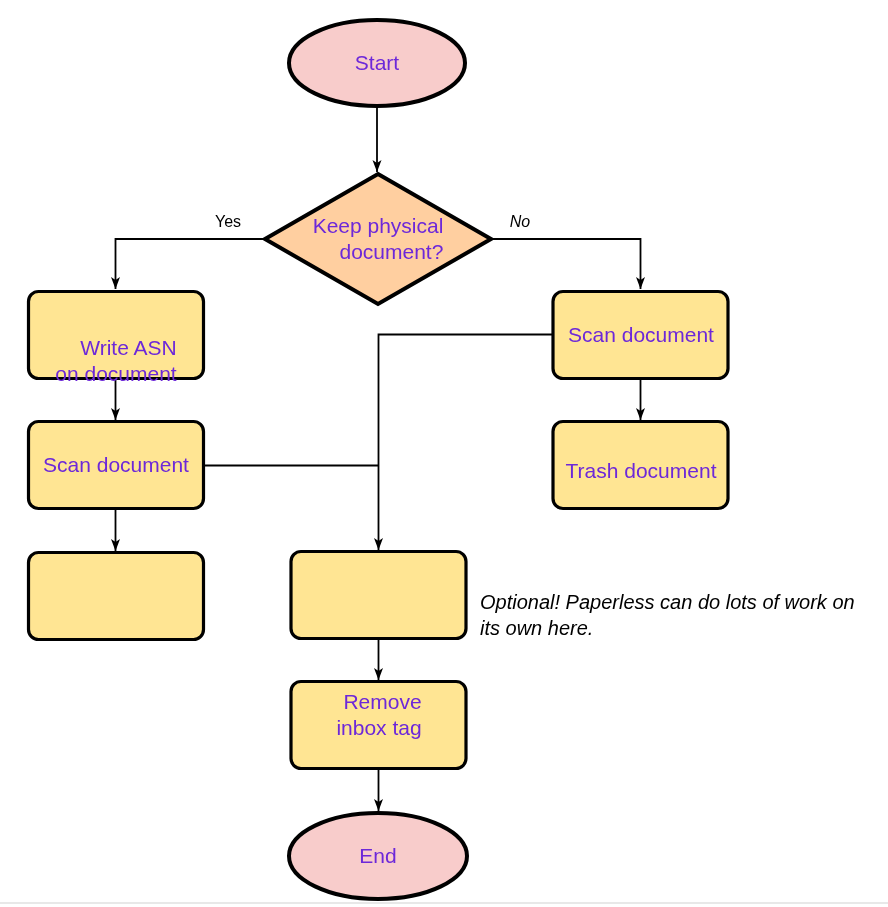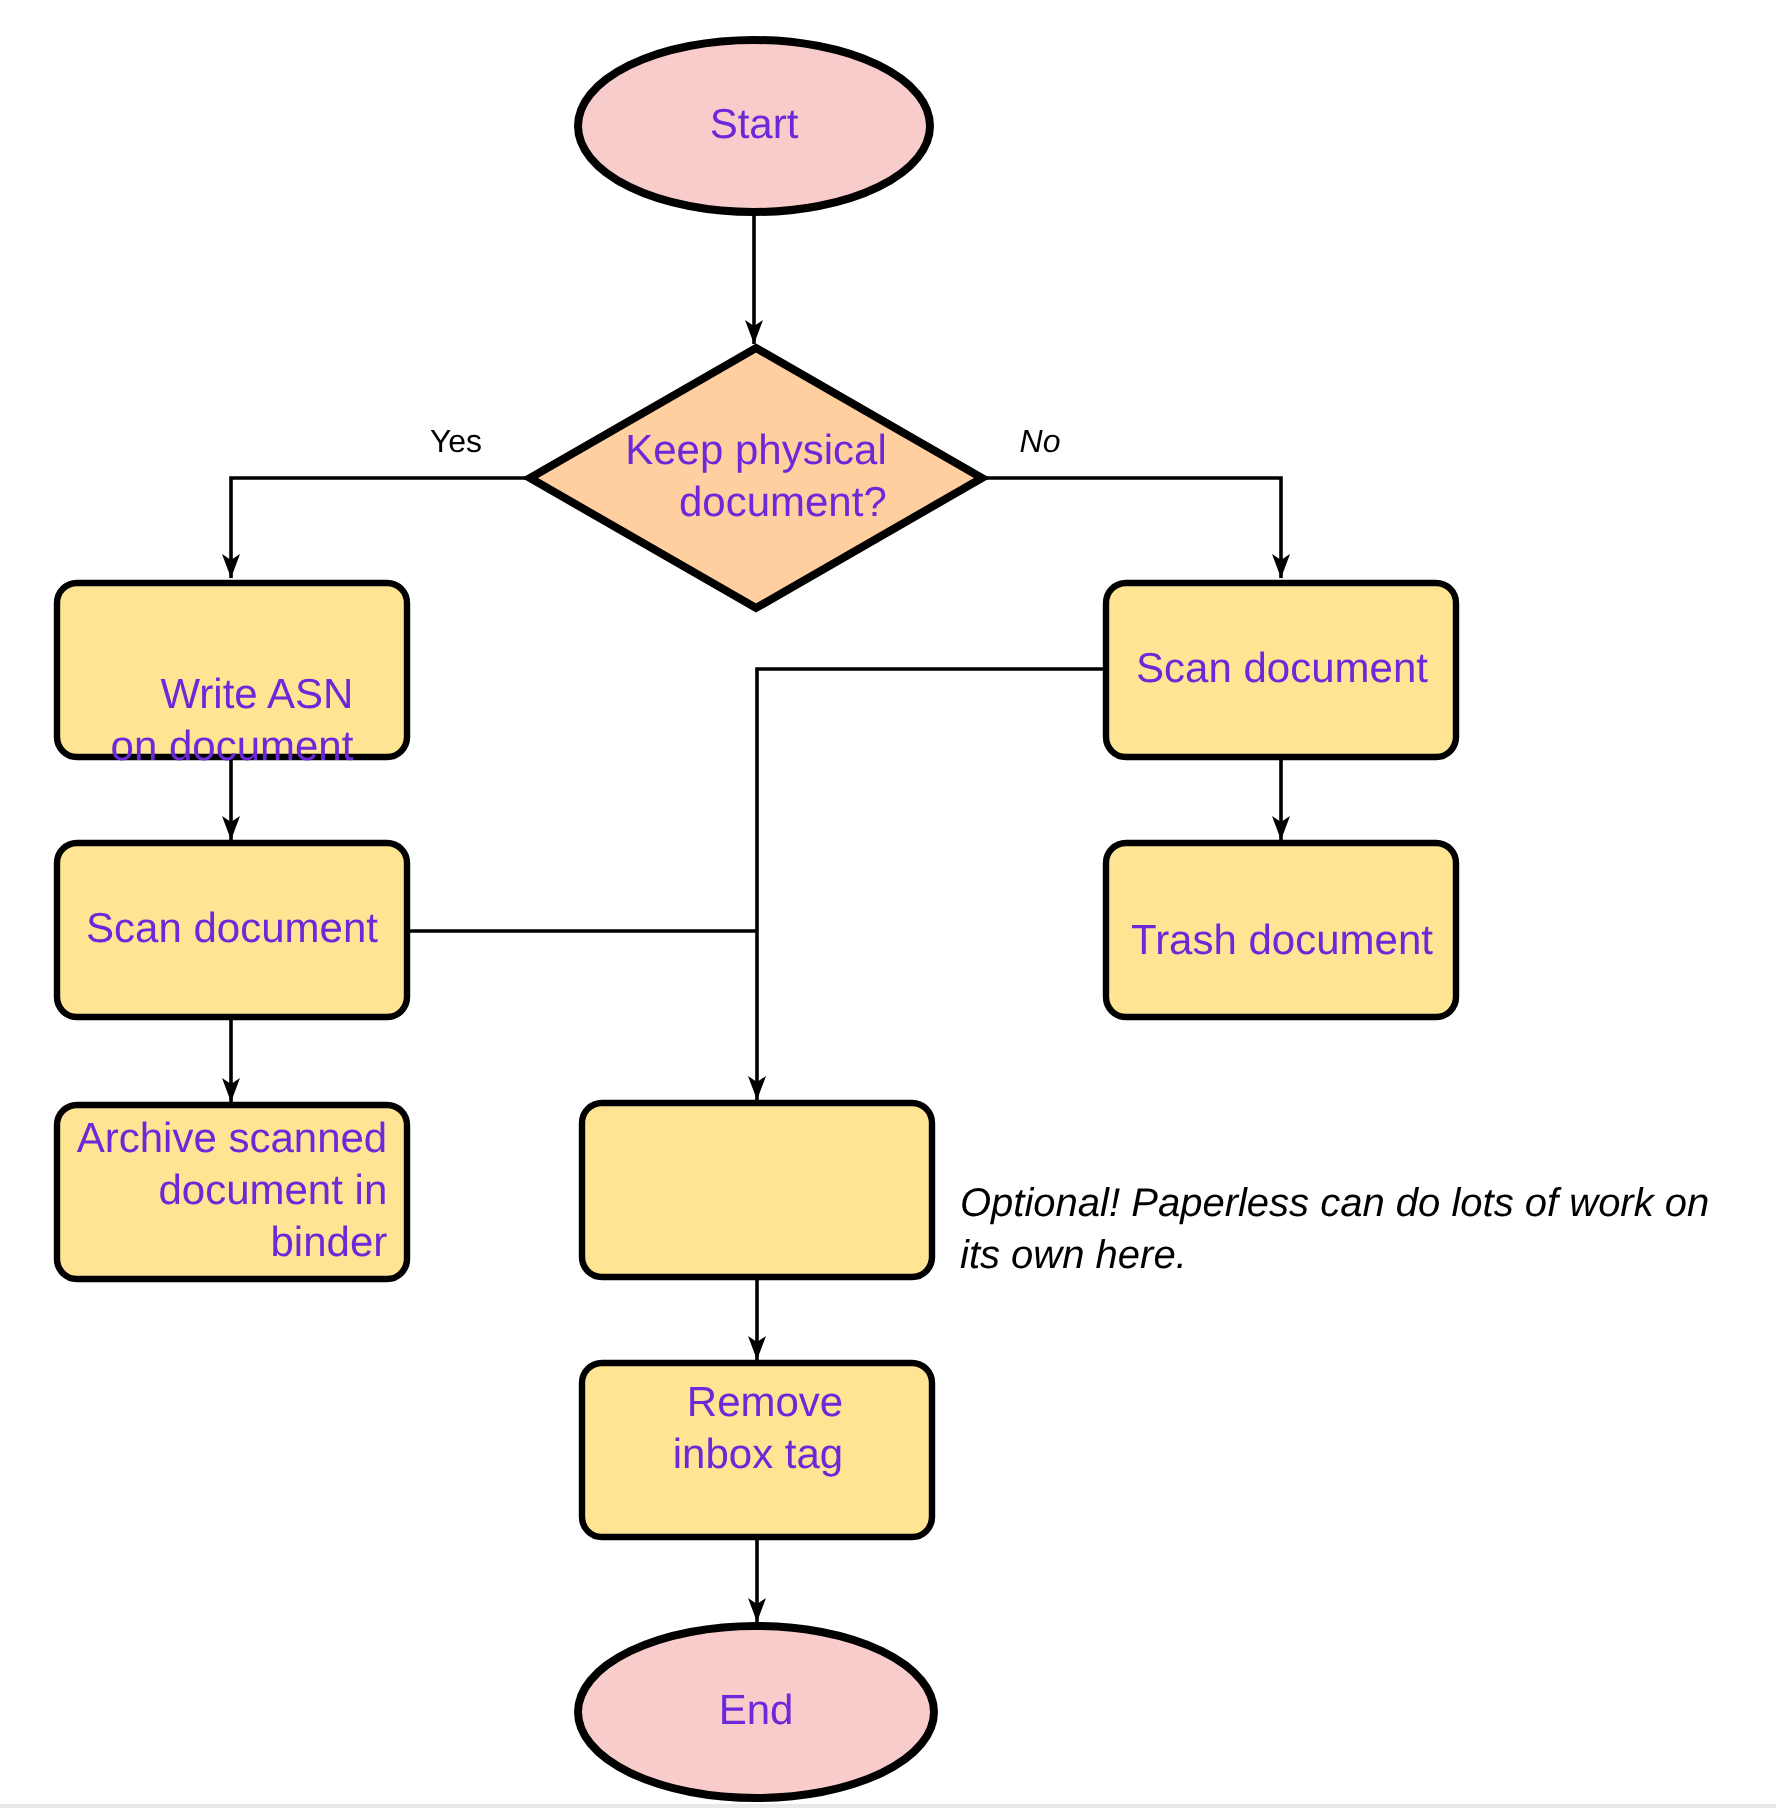--- a/index.html
+++ b/index.html
@@ -88,23 +88,20 @@
     <rect class="shape rect" x="291" y="681.5" width="175" height="87" rx="10" fill="#FFE593"></rect>
     <ellipse class="shape ellipse" cx="378" cy="856" rx="89" ry="43" fill="#F8CCCB"></ellipse>
   </svg>
 
   <div class="label" style="left:289px; top:20px; width:176px; height:86px;">Start</div>
   <div class="label" style="left:278px; top:196px; width:200px; height:86px;">Keep physical
 document?</div>
   <div class="label" style="left:28px; top:291px; width:176px; height:68px;margin-top:36px;">Write ASN
 on document</div>
   <div class="label" style="left:28px; top:421px; width:176px; height:88px;">Scan document</div>
-  <div class="label" style="left:28px; top:552px; width:176px; height:88px;">Archive scanned
-document in
-binder</div>
   <div class="label" style="left:553px; top:291px; width:176px; height:88px;">Scan document</div>
   <div class="label" style="left:553px; top:427px; width:176px; height:88px;">Trash document</div>
   <div class="label" style="left:291px; top:681px; width:176px; height:68px;">Remove
 inbox tag</div>
   <div class="label" style="left:289px; top:813px; width:178px; height:86px;">End</div>
 
   <div class="edge-label" style="left:204px; top:211px; width:48px;">Yes</div>
   <div class="edge-label" style="left:496px; top:211px; width:48px;font-style:italic;">No</div>
 
   <div class="note">Optional! Paperless can do lots of work on

